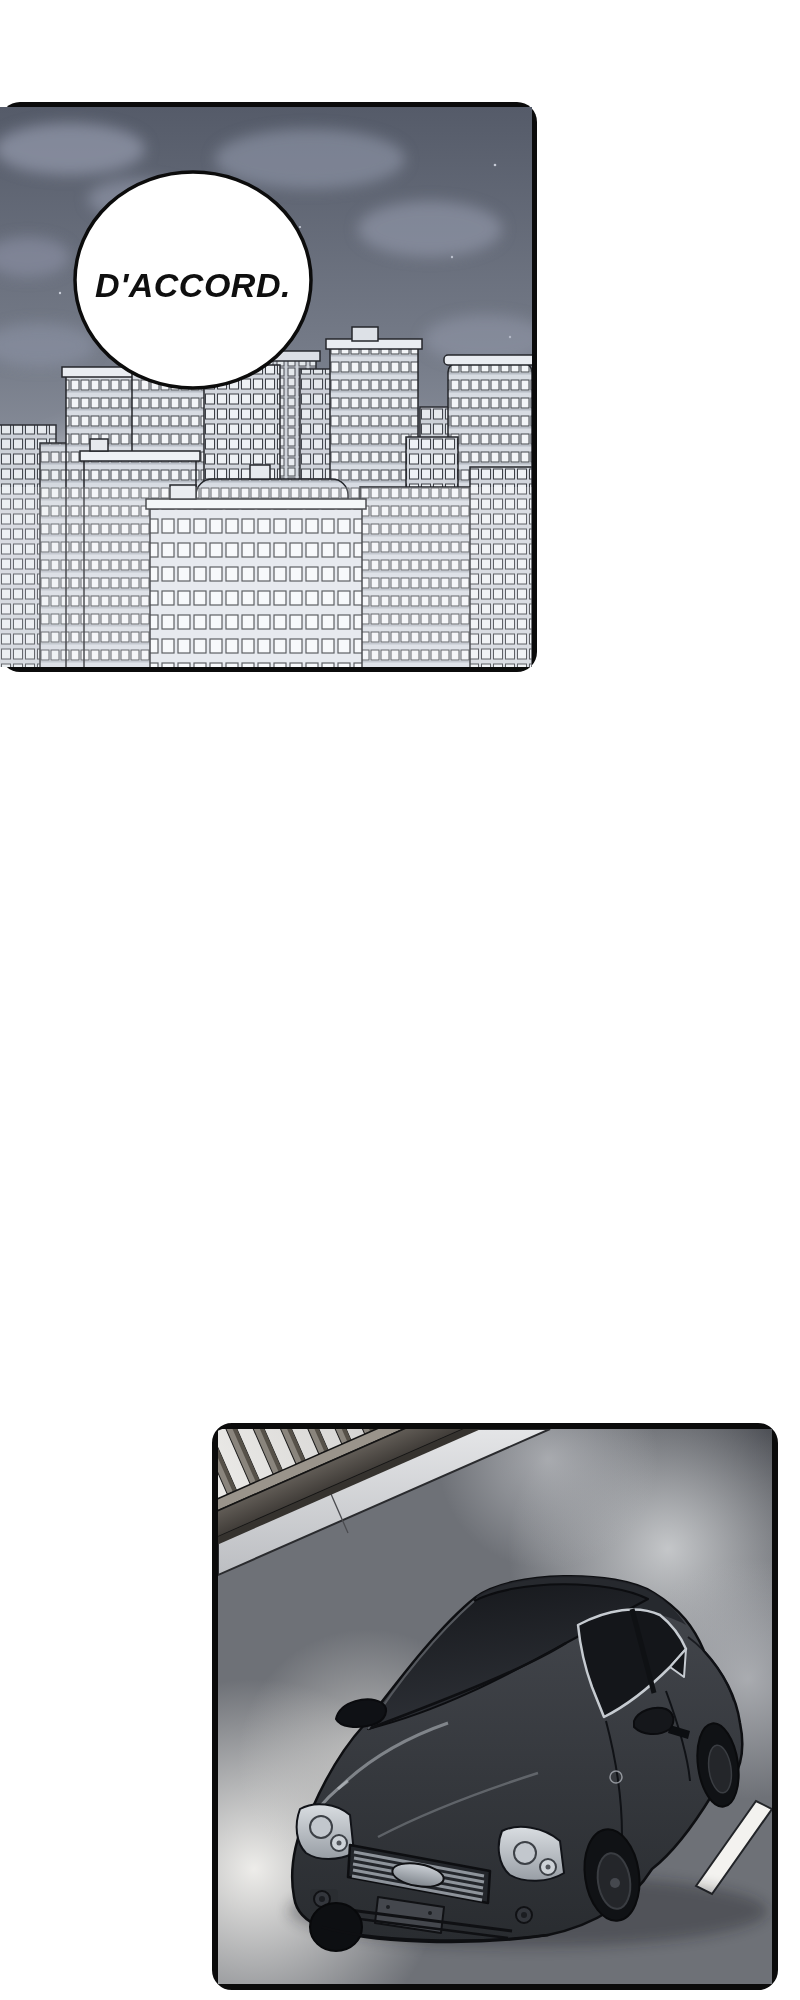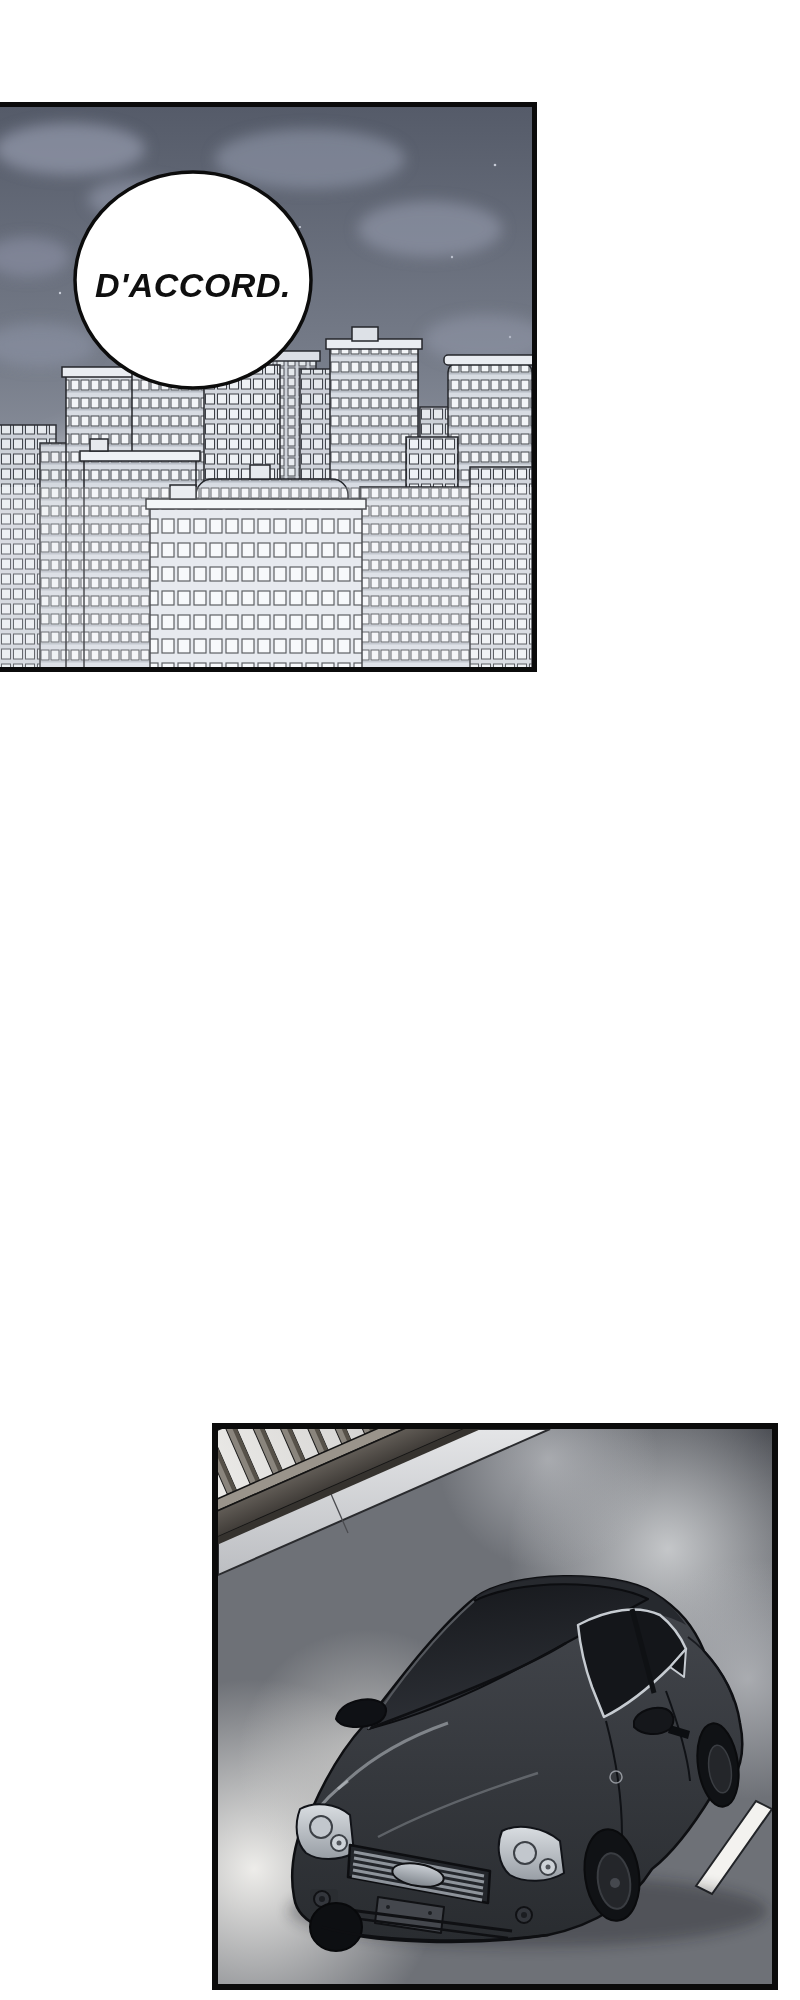--- a/index.html
+++ b/index.html
@@ -1,18 +1,18 @@
 <!DOCTYPE html>
 <html><head>
 <meta charset="utf-8">
 <style>
   html,body{margin:0;padding:0;background:#ffffff;}
   #page{position:relative;width:800px;height:2000px;background:#ffffff;overflow:hidden;
         font-family:"Liberation Sans", sans-serif;}
-  .panel{position:absolute;box-sizing:border-box;background:#fff;}
+  .panel{position:absolute;box-sizing:border-box;background:#fff;border-radius:20px;}
   #panel-city{left:0;top:102px;width:537px;height:570px;
               border:5px solid #0b0b0b;border-left:none;}
   #panel-street{left:212px;top:1423px;width:566px;height:567px;
                 border:6px solid #0b0b0b;}
   svg{display:block;}
   .bubble-text{font-family:"Liberation Sans", sans-serif;font-style:italic;font-weight:700;}
 </style>
 </head>
 <body>
 

